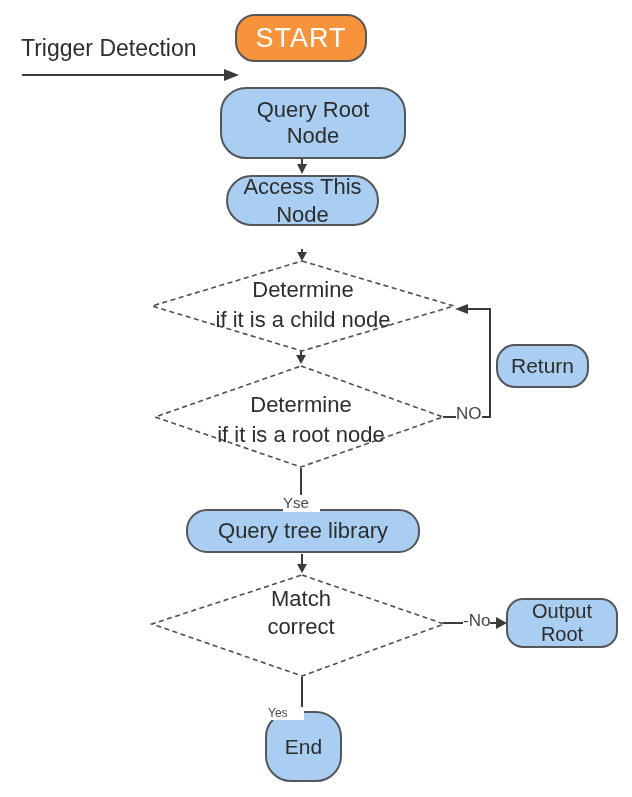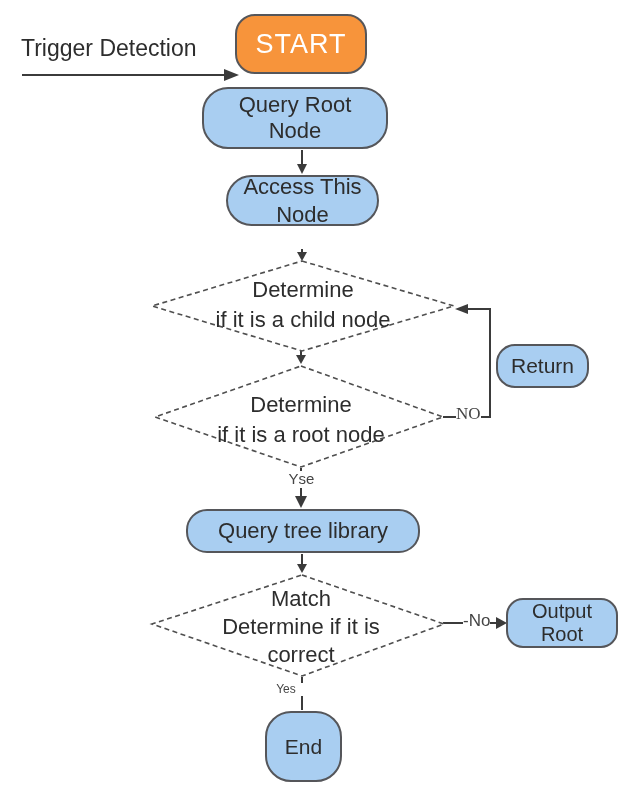--- a/index.html
+++ b/index.html
@@ -32,21 +32,21 @@
   }
   .dtext{
     position:absolute;z-index:2;text-align:center;font-size:22px;
     line-height:30px;color:var(--text);
   }
   .dtext.tight{line-height:28px;}
   .elabel{
     position:absolute;z-index:3;color:var(--label-text);
     background:var(--background);line-height:1.1;white-space:nowrap;
   }
-  .elabel.center{text-align:center;}
+  .elabel.center{margin-top:24px;}
   .trigger{
     position:absolute;z-index:2;font-size:23px;color:var(--text);
     white-space:nowrap;
   }
 </style>
 </head>
 <body>
 
 <div class="canvas">
 
@@ -96,25 +96,25 @@
       <polygon class="head" points="496,617 496,629 507,623"></polygon>
     </g>
 
     <polygon class="diamond" points="302,261 454,306 302,351 152,306"></polygon>
     <polygon class="diamond" points="301,366 443,417 301,467 155,417"></polygon>
     <polygon class="diamond" points="302,575 444,624 302,676 152,624"></polygon>
   </svg>
 
   <div class="trigger" style="left:21px;top:35px;">Trigger Detection</div>
 
-  <div class="node start" style="left:235px;top:14px;width:132px;height:60px;">
+  <div class="node start" style="left:235px;top:14px;width:132px;height:48px;">
     <span>START</span>
   </div>
 
-  <div class="node" style="left:202px;top:87px;width:186px;height:62px;border-radius:26px;">
+  <div class="node" style="left:220px;top:87px;width:186px;height:72px;border-radius:26px;">
     <div>Query Root</div>
     <div>Node</div>
   </div>
 
   <div class="node" style="left:226px;top:175px;width:153px;height:51px;border-radius:30px;line-height:28px;">
     <div>Access This</div>
     <div>Node</div>
   </div>
 
   <div class="dtext" style="left:150px;top:275px;width:306px;">
@@ -124,31 +124,30 @@
 
   <div class="dtext" style="left:148px;top:390px;width:306px;">
     <div>Determine</div>
     <div>if it is a root node</div>
   </div>
 
   <div class="node" style="left:496px;top:344px;width:93px;height:44px;border-radius:19px;font-size:21px;text-align:center;">
     <span>Return</span>
   </div>
 
-  <div class="elabel" style="left:456px;top:405px;font-size:17px;font-family:Liberation Serif, serif;">NO</div>
+  <div class="elabel" style="left:456px;top:405px;font-size:17px;">NO</div>
 
   <div class="elabel center" style="left:283px;top:471px;width:37px;font-size:15px;">Yse</div>
 
   <div class="node" style="left:186px;top:509px;width:234px;height:44px;border-radius:21px;">
     <span>Query tree library</span>
   </div>
 
   <div class="dtext tight" style="left:146px;top:585px;width:310px;">
     <div>Match</div>
-    <div>Determine if it is</div>
     <div>correct</div>
   </div>
 
   <div class="elabel" style="left:452px;top:612px;font-size:17px;margin-left:11px;">-No</div>
 
   <div class="node" style="left:506px;top:598px;width:112px;height:50px;border-radius:17px;font-size:20px;line-height:23px;">
     <div>Output</div>
     <div>Root</div>
   </div>
 

